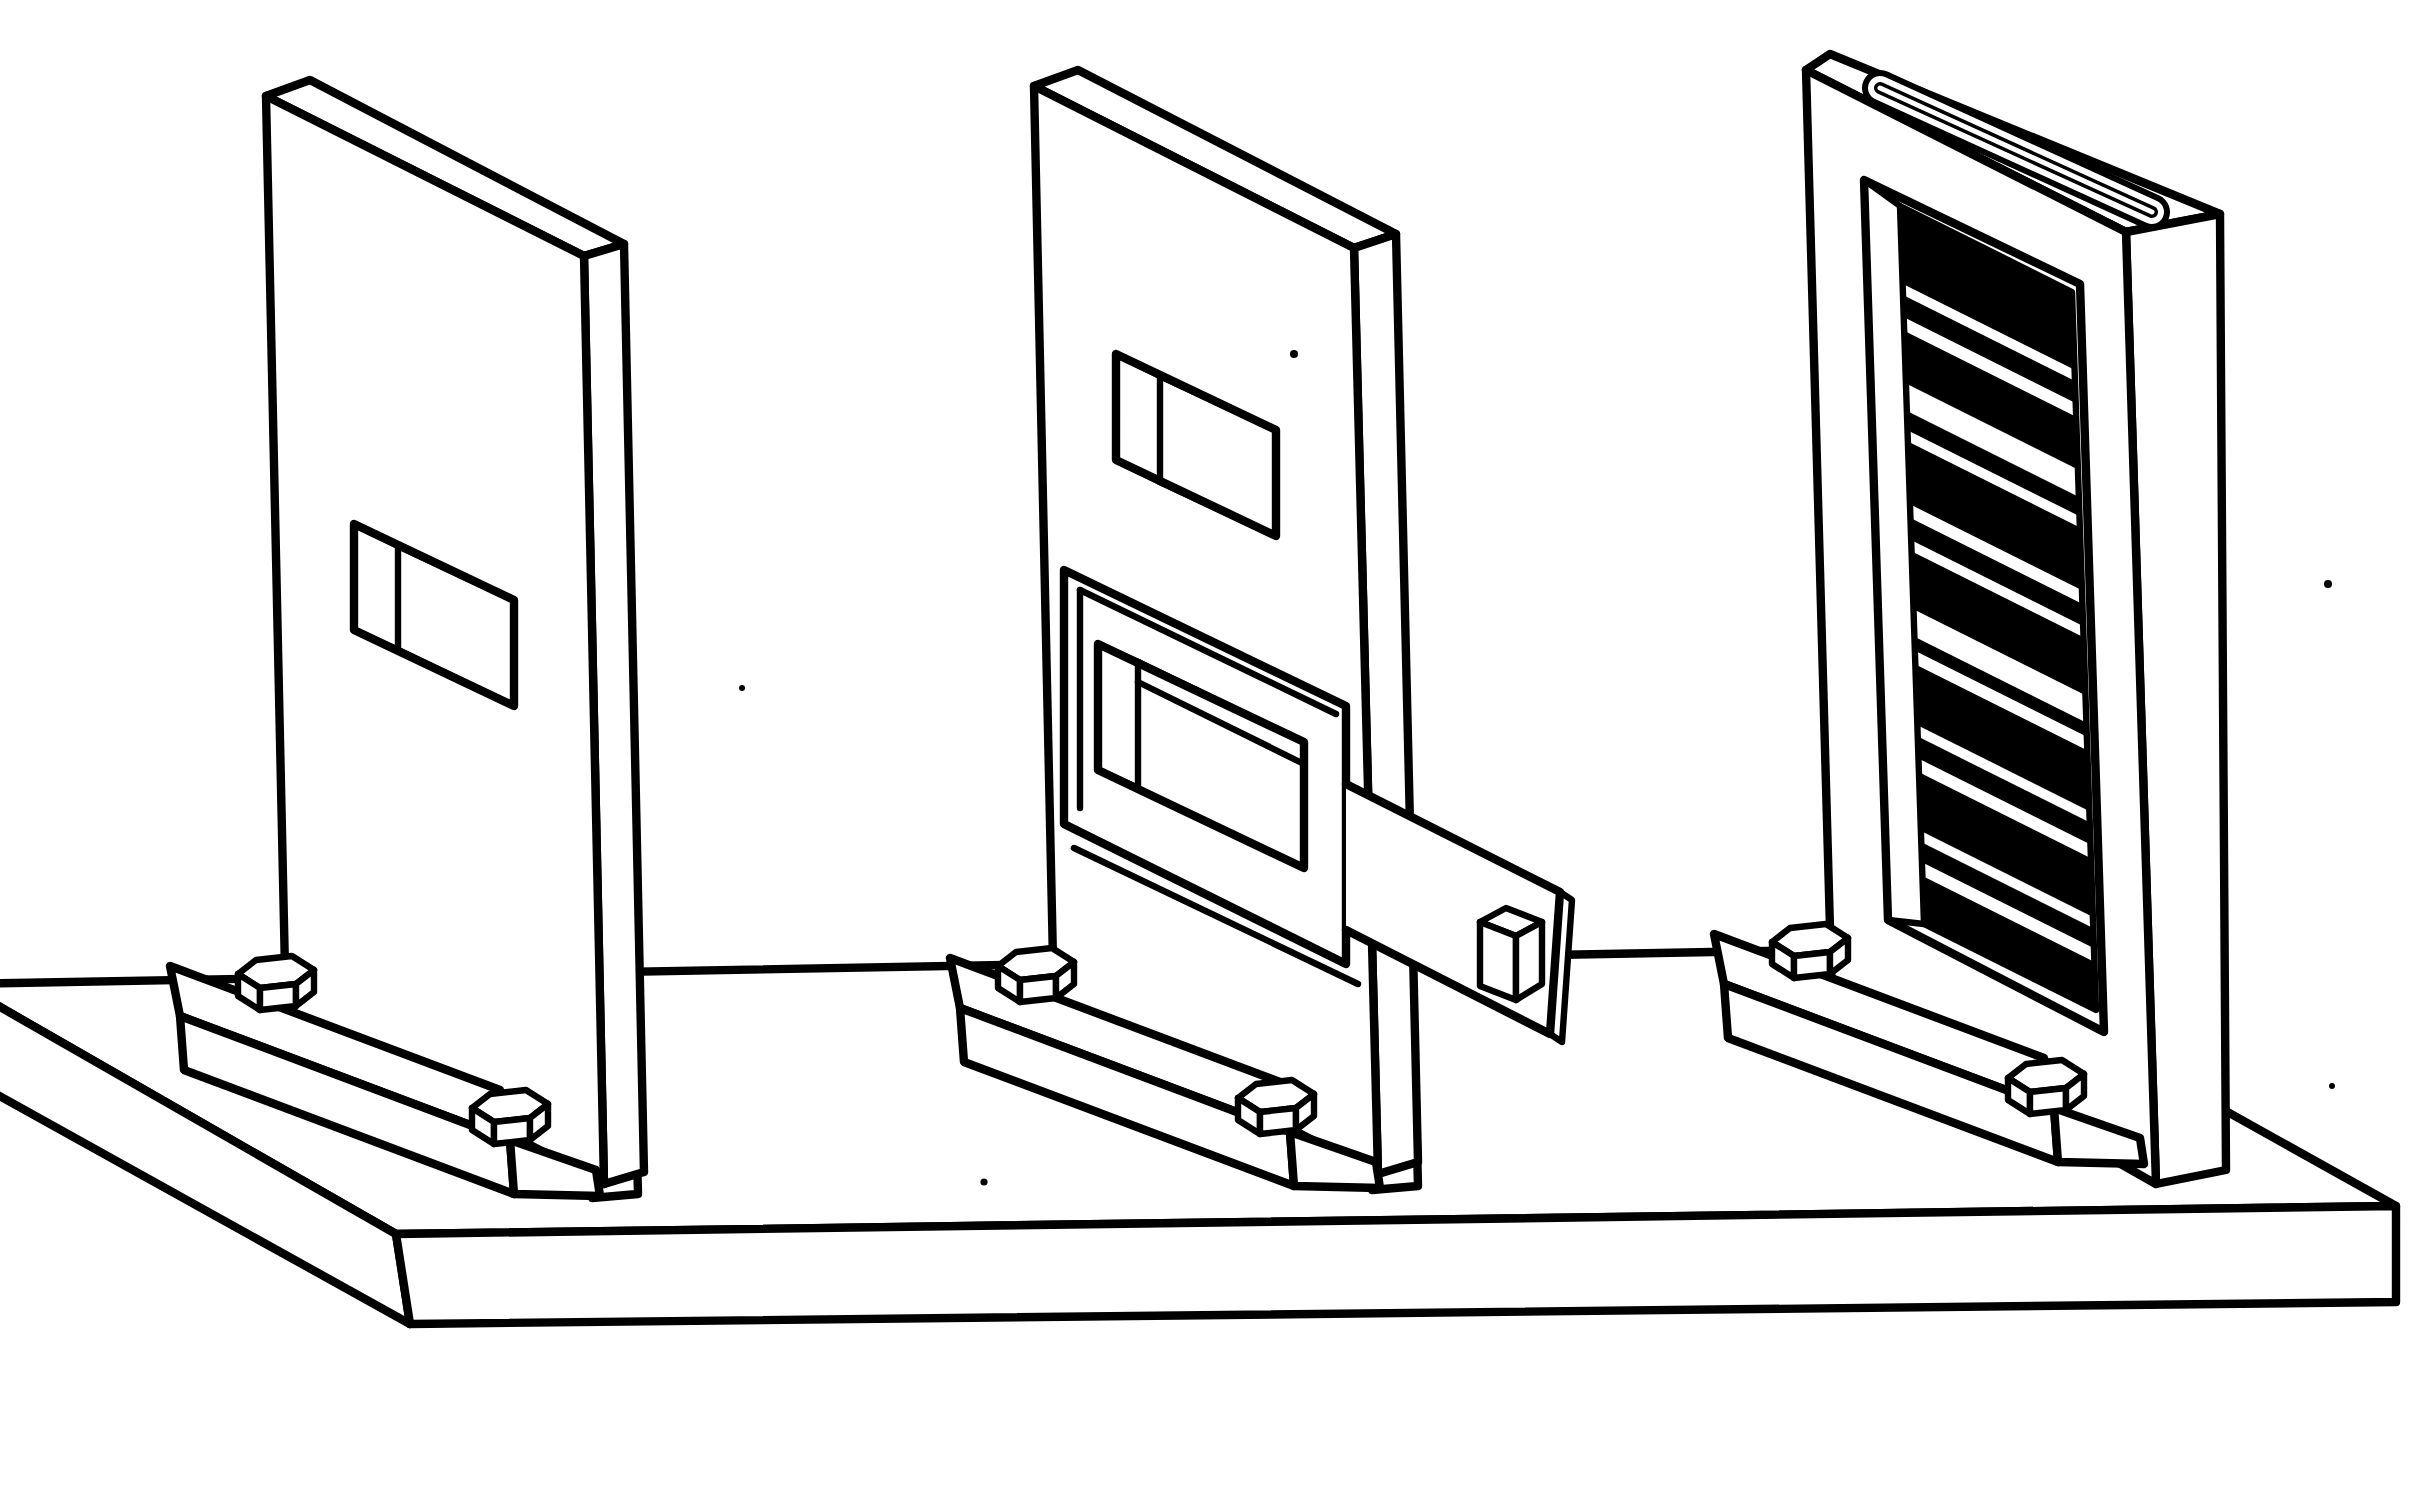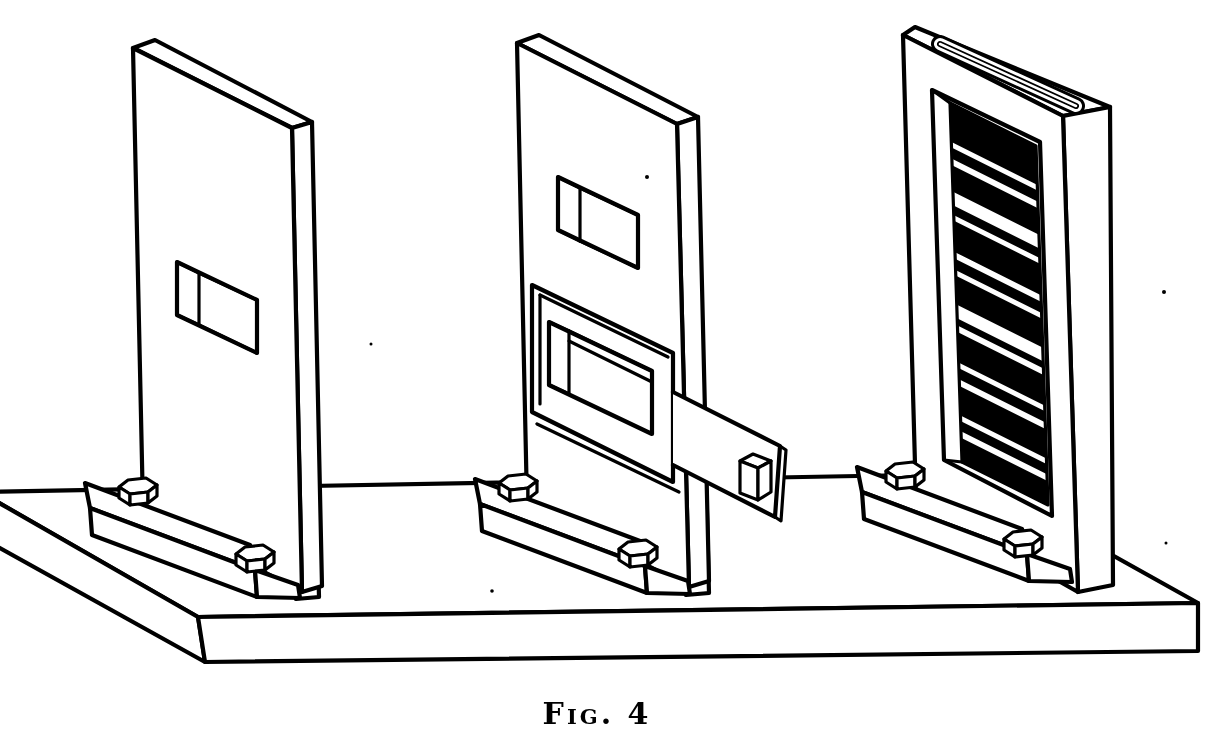--- a/index.html
+++ b/index.html
@@ -141,14 +141,13 @@
         </clipPath>
       </defs>
       <g>
         <circle cx="647" cy="177" r="2" fill="#000000"></circle>
         <circle cx="1164" cy="292" r="2" fill="#000000"></circle>
         <circle cx="371" cy="344" r="1.5" fill="#000000"></circle>
         <circle cx="492" cy="591" r="1.8" fill="#000000"></circle>
         <circle cx="1166" cy="543" r="1.5" fill="#000000"></circle>
       </g>
     </svg>
-  <div id="caption">Fig. 4</div>
 </div>
 
 </body></html>

